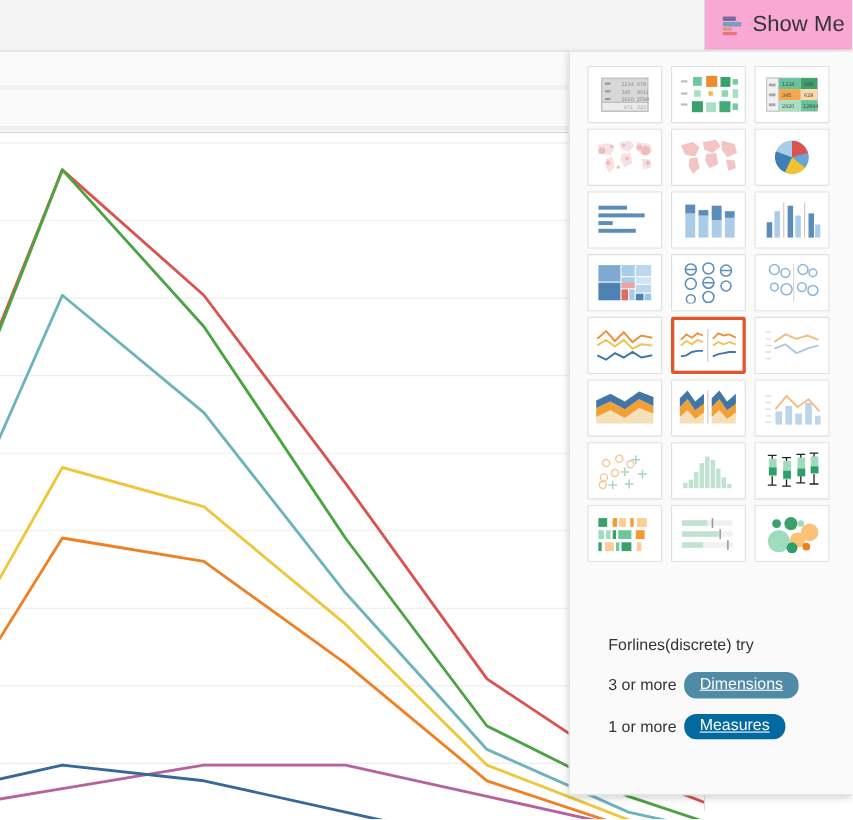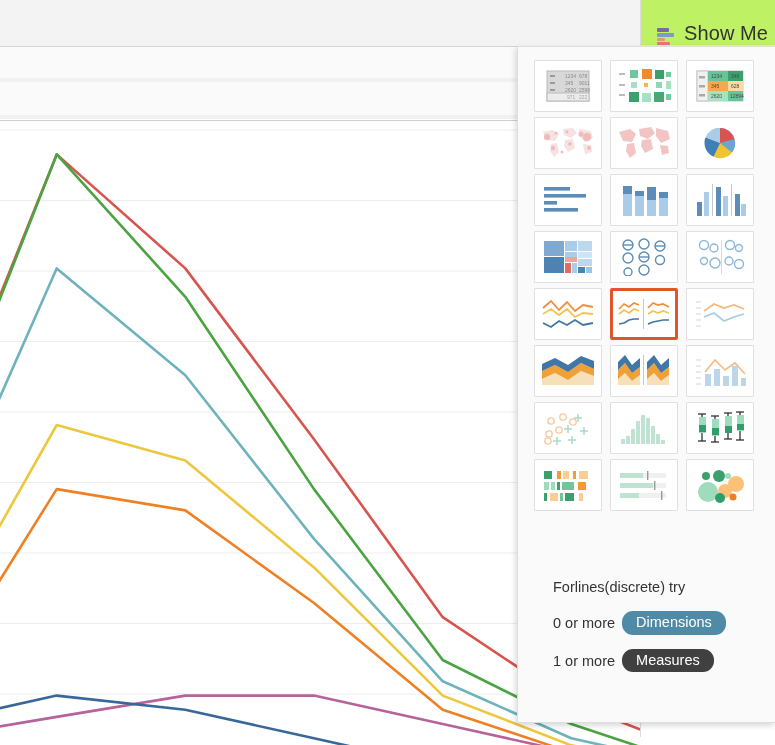--- a/index.html
+++ b/index.html
@@ -75,25 +75,25 @@
     background: #ffffff;
     overflow: hidden;
   }
   .chart-canvas svg { display: block; }
 
   
   .showme-tab {
     position: absolute;
     left: 640px; top: 0;
     width: 135px; height: 46px;
-    background: #bef264;
+    background: #f9a8d4;
     border-left: 1px solid #dcdcdc;
     border-bottom: 1px solid #e6e6e6;
     display: flex;
-    align-items: flex-end;
+    align-items: center;
     padding-left: 14px;
     box-sizing: border-box;
   }
   .showme-icon {
     width: 20px; height: 18px;
     margin-right: 9px;
     position: relative;
     flex: 0 0 auto;
   }
   .showme-icon i {
@@ -196,23 +196,24 @@
     background: #5a5a5a;
     box-shadow: 5px 0 0 #5a5a5a;
   }
   .pill {
     display: inline-block;
     color: #ffffff;
     font-size: 14.5px;
     padding: 3px 14px 4px 14px;
     border-radius: 11px;
     line-height: 1.15;
+    text-decoration: underline;
   }
   .pill.dimensions { background: #4f8ba7; }
-  .pill.measures   { background: #404040; }
+  .pill.measures   { background: #0369a1; }
 </style>
 </head>
 <body>
 
 <div id="app">
 
   <div class="worksheet">
 
     <div class="toolbar-band"></div>
     <div class="shelf-row r1"></div>
@@ -651,21 +652,21 @@
 
     <div class="panel-hint">
       <div class="hint-line hint-title">
         <span>For </span>
           <b>lines</b>
           <span> (discrete) try</span>
       </div>
 
 
       <div class="hint-line">
-        <span class="hint-prefix">0 or more</span>
+        <span class="hint-prefix">3 or more</span>
         <span class="pill dimensions">Dimensions</span>
       </div>
 
       <div class="hint-line">
         <span class="hint-prefix">1 or more</span>
         <span class="pill measures">Measures</span>
       </div>
     </div>
 
   </div>

